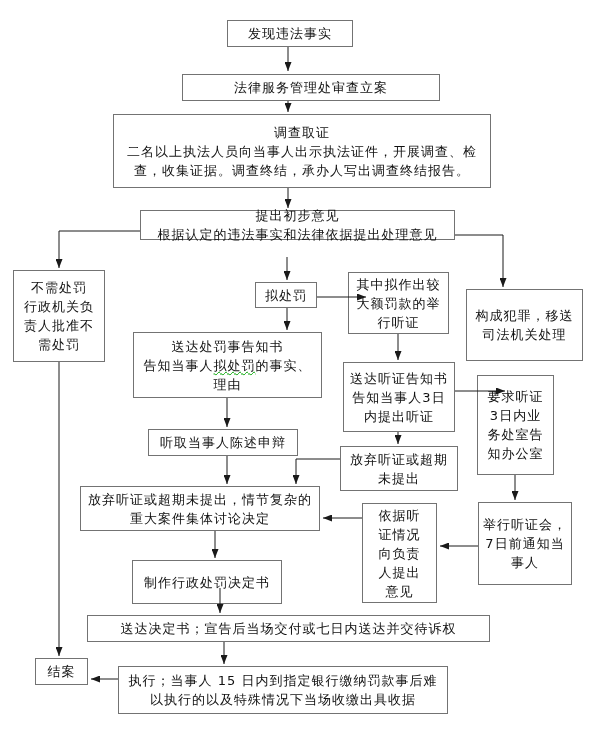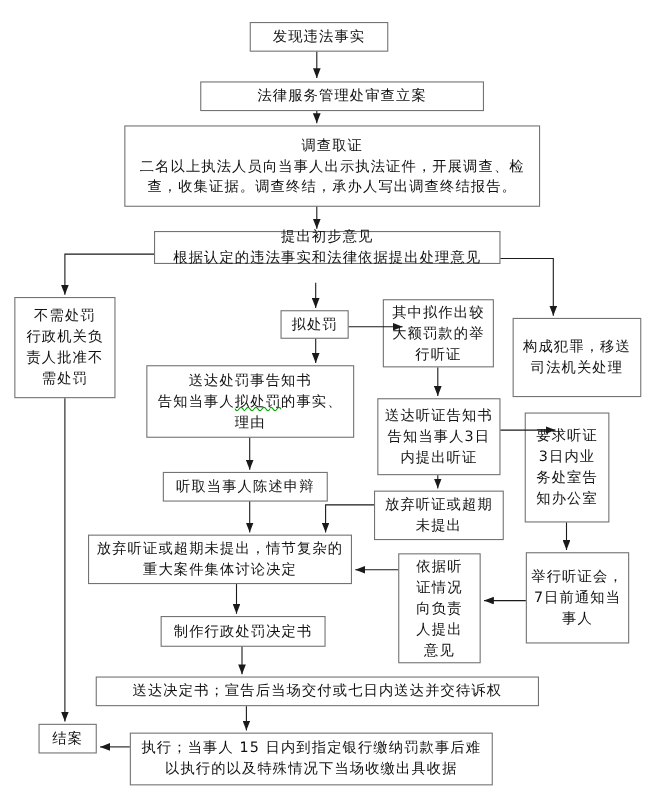--- a/index.html
+++ b/index.html
@@ -123,21 +123,21 @@
   </div>
 
   <div class="box" style="left:362px;top:503px;width:75px;height:100px;padding:20px 11px">
     <div class="txt">依据听证情况向负责人提出意见</div>
   </div>
 
   <div class="box" style="left:478px;top:502px;width:94px;height:83px">
     <div class="txt">举行听证会，7日前通知当事人</div>
   </div>
 
-  <div class="box" style="left:146px;top:560px;width:150px;height:28px">
+  <div class="box" style="left:132px;top:560px;width:150px;height:44px">
     <div class="txt">制作行政处罚决定书</div>
   </div>
 
   <div class="box" style="left:87px;top:615px;width:403px;height:27px">
     <div class="txt">送达决定书；宣告后当场交付或七日内送达并交待诉权</div>
   </div>
 
   <div class="box" style="left:35px;top:658px;width:53px;height:27px">
     <div class="txt">结案</div>
   </div>

